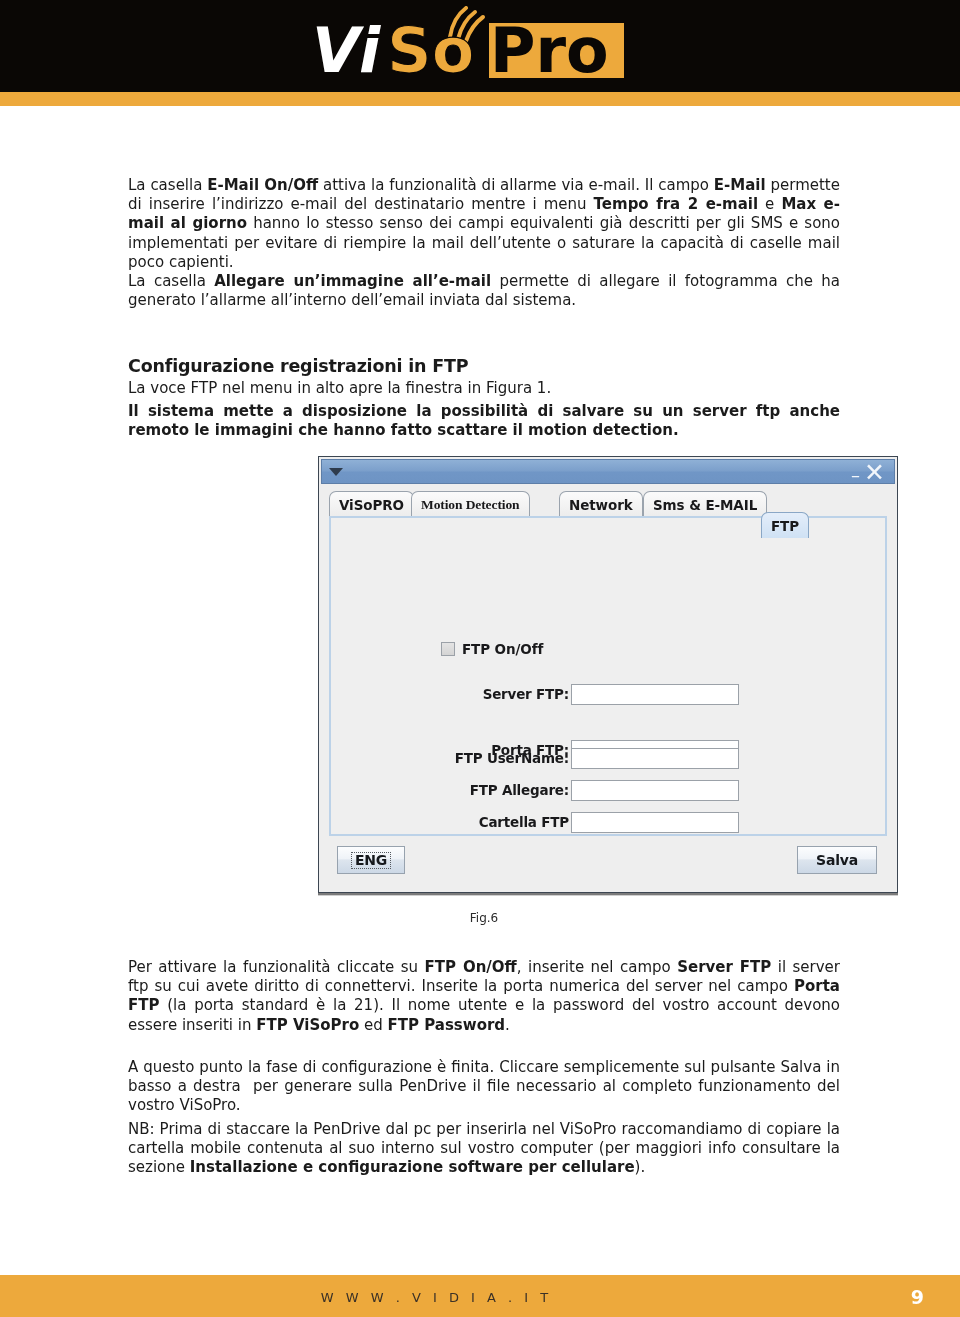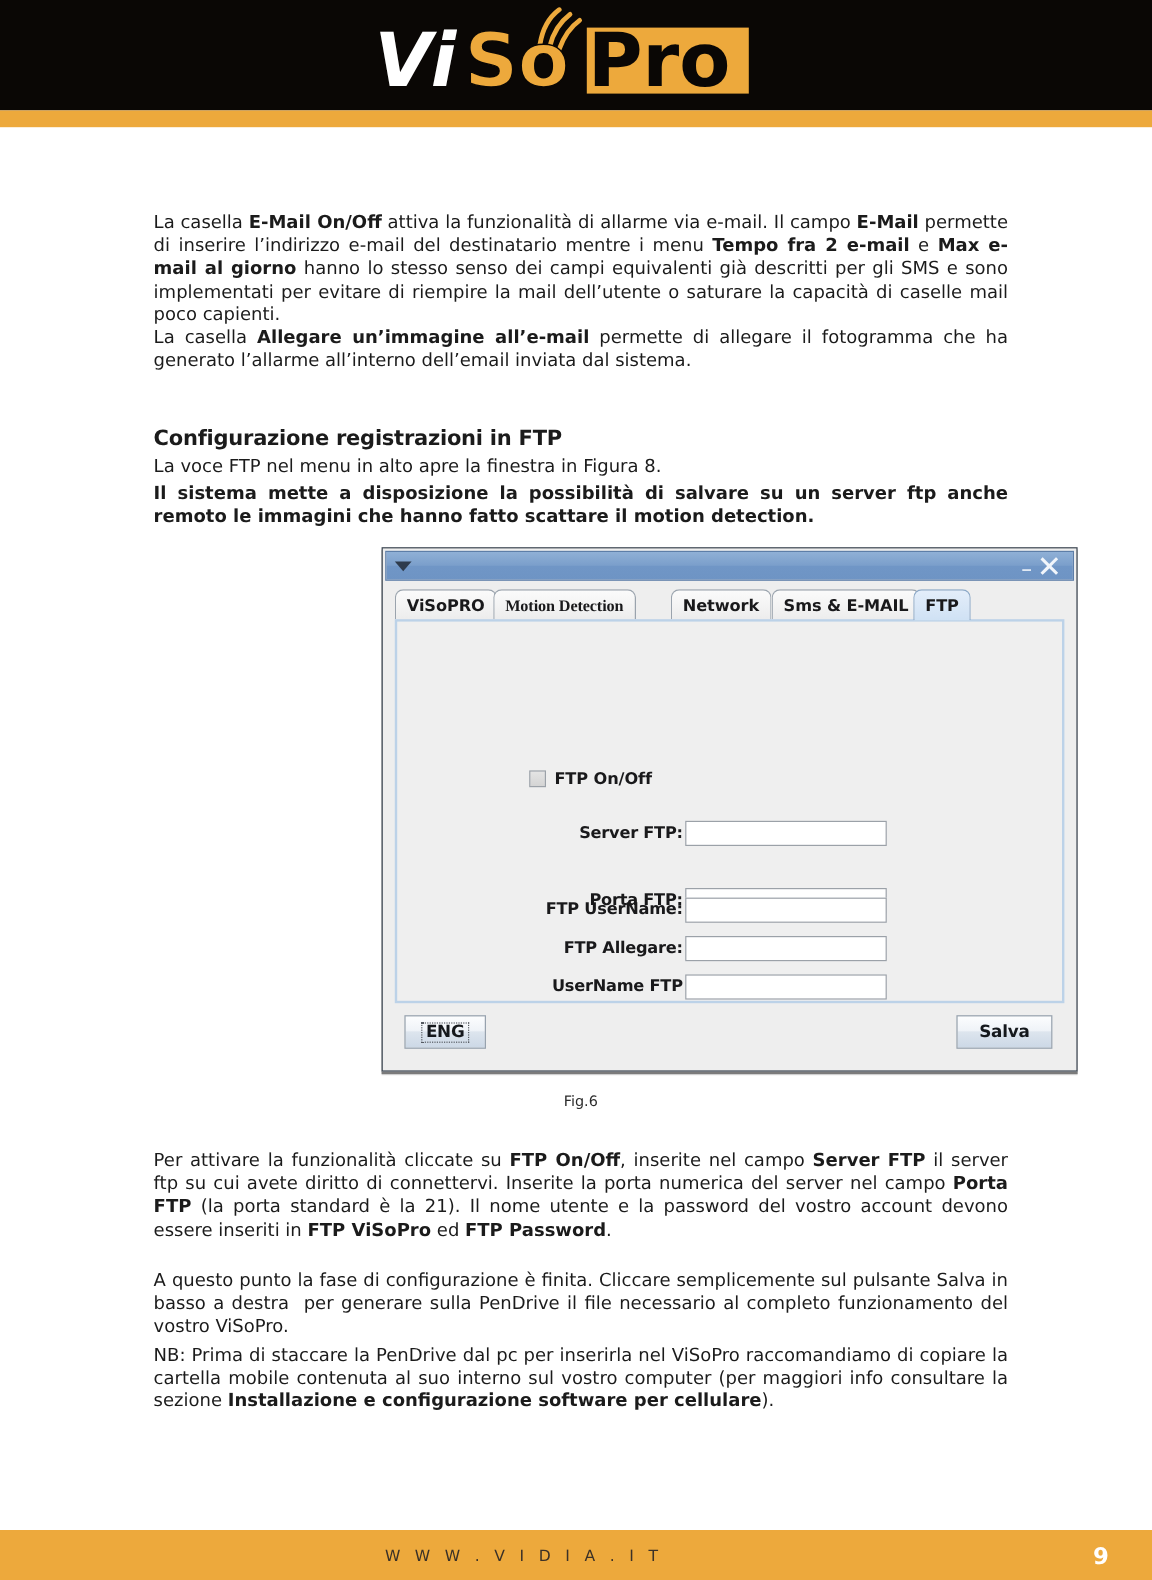--- a/index.html
+++ b/index.html
@@ -300,39 +300,39 @@
     <text x="190" y="66" font-family="DejaVu Sans, sans-serif" font-size="62" font-weight="700" fill="#0a0705">Pro</text>
   </svg>
 </div>
 
 <div class="content">
 
   <p class="body-text para-1">La casella <b>E-Mail On/Off</b> attiva la funzionalità di allarme via e-mail. Il campo <b>E-Mail</b> permette di inserire l’indirizzo e-mail del destinatario mentre i menu <b>Tempo fra 2 e-mail</b> e <b>Max e-mail al giorno</b> hanno lo stesso senso dei campi equivalenti già descritti per gli SMS e sono implementati per evitare di riempire la mail dell’utente o saturare la capacità di caselle mail poco capienti.<br>La casella <b>Allegare un’immagine all’e-mail</b> permette di allegare il fotogramma che ha generato l’allarme all’interno dell’email inviata dal sistema.</p>
 
   <h2 class="section-head">Configurazione registrazioni in FTP</h2>
 
-  <p class="body-text para-2">La voce FTP nel menu in alto apre la finestra in Figura 8.</p>
+  <p class="body-text para-2">La voce FTP nel menu in alto apre la finestra in Figura 1.</p>
 
   <p class="body-text para-3">Il sistema mette a disposizione la possibilità di salvare su un server ftp anche remoto le immagini che hanno fatto scattare il motion detection.</p>
 
   <div class="figure-wrap">
     <div class="dialog">
 
       <div class="titlebar">
         <span class="title-menu-arrow"></span>
         <span class="win-btn win-min">–</span>
         <span class="win-btn win-close">✕</span>
       </div>
 
       <div class="tabstrip">
         <div class="tab" style="left:0px;">ViSoPRO</div>
         <div class="tab" style="left:82px;font-family:Liberation Serif, serif;">Motion Detection</div>
         <div class="tab" style="left:230px;">Network</div>
         <div class="tab" style="left:314px;">Sms &amp; E-MAIL</div>
-        <div class="tab is-active" style="left:432px;">FTP</div>
+        <div class="tab is-active" style="left:432px;margin-top:21px;">FTP</div>
       </div>
 
       <div class="tabpanel">
         <div class="form">
 
           <div class="chk-row">
             <span class="checkbox"></span>
             <span class="chk-label">FTP On/Off</span>
           </div>
 
@@ -350,21 +350,21 @@
             <span class="field-label">FTP UserName:</span>
             <input class="field-input" type="text" value="" style="">
           </div>
 
           <div class="field-row" style="top:139px;">
             <span class="field-label">FTP Allegare:</span>
             <input class="field-input" type="text" value="" style="">
           </div>
 
           <div class="field-row" style="top:171px;">
-            <span class="field-label">UserName FTP</span>
+            <span class="field-label">Cartella FTP</span>
             <input class="field-input" type="text" value="" style="">
           </div>
 
         </div>
       </div>
 
       <div class="btn btn-eng">
         <span class="focus-ring">ENG</span>
       </div>
       <div class="btn btn-salva">Salva</div>

